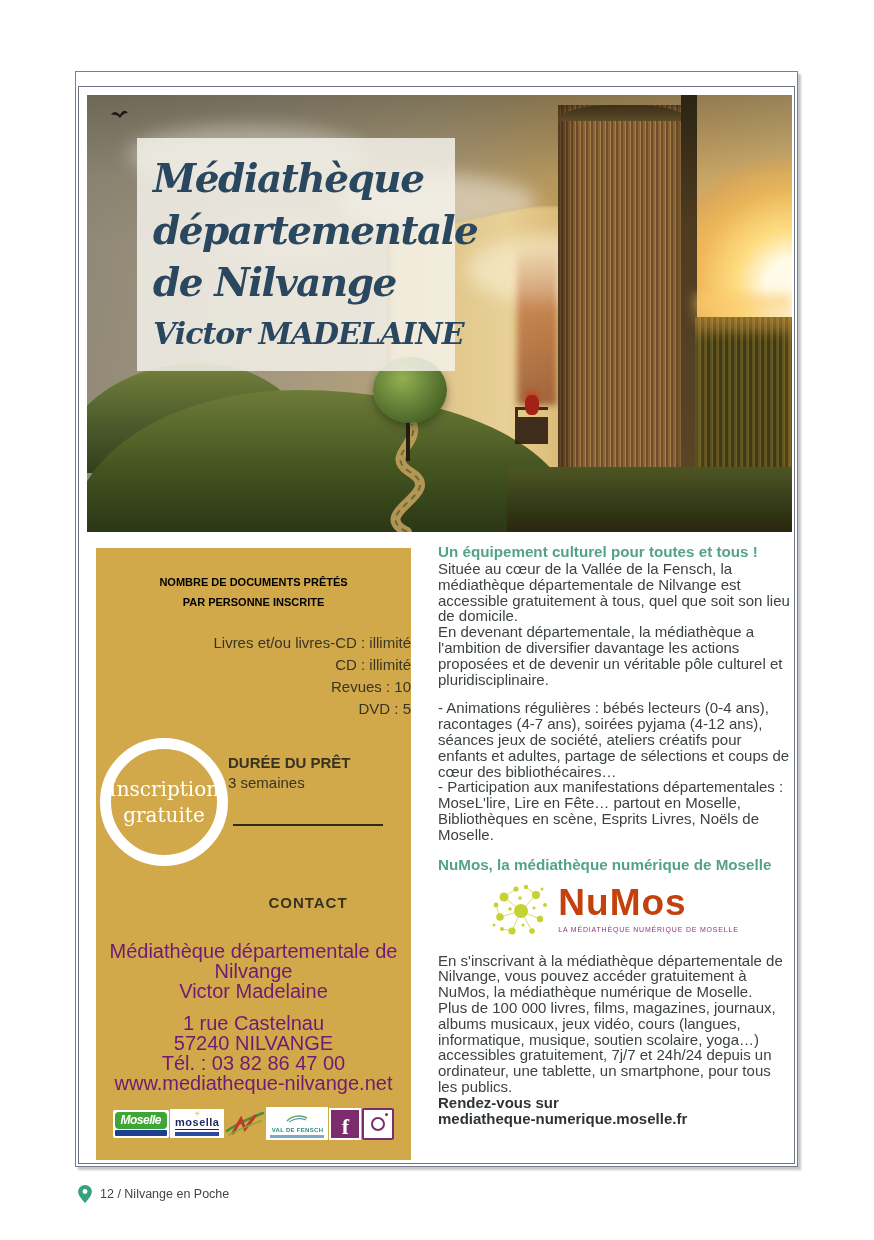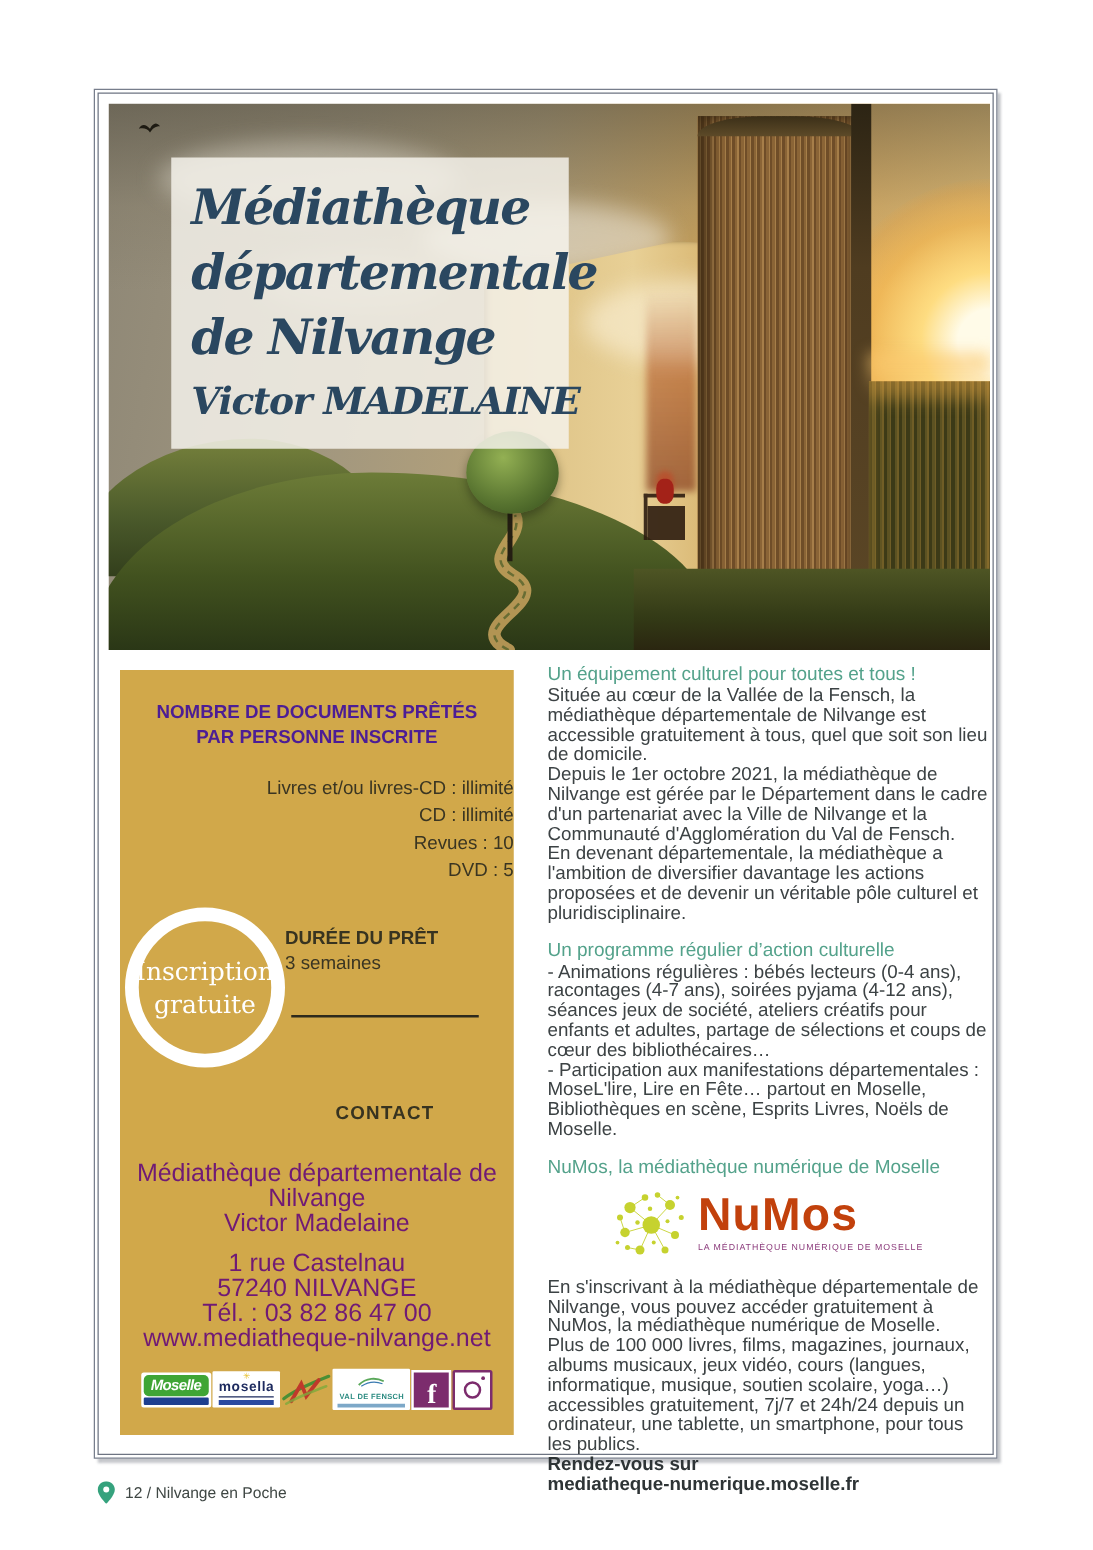--- a/index.html
+++ b/index.html
@@ -7,21 +7,21 @@
     width:874px;height:1240px;position:relative;background:#ffffff;
     font-family:"Liberation Sans", sans-serif;overflow:hidden;
   }
   
   .frame{
     position:absolute;left:75px;top:71px;width:723px;height:1096px;
     border:1px solid #777e8c;box-shadow:3px 3px 2px rgba(60,66,78,.30);
     background:#fff;box-sizing:border-box;
   }
   .frame-inner{
-    position:absolute;inset:2px;border:1px solid #6d7482;background:#fff;
+    position:absolute;inset:2px;border:1px solid #6d7482;background:#fff;margin-top:12px;
   }
   
   .hero{
     position:absolute;left:8px;top:8px;width:705px;height:437px;overflow:hidden;
     background:linear-gradient(100deg,#8e8776 0%,#a0967f 26%,#b2a07a 45%,#c9a25c 62%,#e0b264 78%,#f2cd7e 100%);
   }
   .hero .sky-top{
     position:absolute;left:0;top:0;width:100%;height:150px;
     background:linear-gradient(to bottom,rgba(82,77,63,.55),rgba(120,112,92,.25) 55%,transparent);
   }
@@ -109,21 +109,21 @@
   }
   .subtitle-line{
     font-family:"DejaVu Serif", serif;font-style:italic;font-weight:bold;
     font-size:30px;line-height:40px;color:#2a4760;letter-spacing:-1px;margin-top:6px;white-space:nowrap;
   }
   
   .gold-panel{
     position:absolute;left:17px;top:461px;width:315px;height:612px;
     background:#d1a84a;color:#302c1d;box-sizing:border-box;padding-top:24px;
   }
-  .gp-title{font-weight:bold;font-size:15px;line-height:20px;text-align:center;color:#4c1d95;}
+  .gp-title{font-weight:bold;font-size:11px;line-height:20px;text-align:center;color:#000000;}
   .gp-list{margin-top:20px;text-align:right;font-size:15px;line-height:22px;color:#3a3522;}
   .gp-mid{position:relative;height:150px;margin-top:16px;}
   .badge-circle{
     position:absolute;left:4px;top:2px;width:106px;height:106px;border:11px solid #ffffff;
     border-radius:50%;display:flex;align-items:center;justify-content:center;text-align:center;
     font-family:"DejaVu Serif", serif;font-size:20px;line-height:26px;color:#ffffff;
   }
   .gp-right{position:absolute;left:132px;top:18px;width:160px;}
   .gp-duration-title{font-weight:bold;font-size:15px;color:#373320;}
   .gp-duration-value{font-size:15px;margin-top:3px;color:#3a3522;}
@@ -168,21 +168,21 @@
   }
   .logo-insta .dot{
     position:absolute;right:4px;top:3px;width:3px;height:3px;border-radius:50%;background:#7c2c6d;
   }
   
   .right-col{
     position:absolute;left:359px;top:456px;width:353px;color:#3c4244;
     font-size:15px;line-height:15.8px;
   }
   .sec{margin-bottom:13px;}
-  .sec-heading{color:#54a28b;font-size:15.2px;line-height:17px;margin:0 0 1px 0;font-weight:normal;}
+  .sec-heading{color:#54a28b;font-size:15.2px;line-height:17px;margin:0 0 1px 0;font-weight:bold;}
   .sec p{margin:0;}
   .numos-logo{display:flex;align-items:center;justify-content:center;margin:8px 0 10px 0;gap:6px;}
   .numos-word{
     font-size:37px;font-weight:bold;color:#c2410c;letter-spacing:1px;line-height:34px;
   }
   .numos-tagline{font-size:7px;letter-spacing:.8px;color:#8b3a7b;margin-top:2px;}
   .cta{font-weight:bold;color:#2e3436;}
   
   .footer{
     position:absolute;left:78px;top:1185px;display:flex;align-items:center;gap:8px;
@@ -301,26 +301,24 @@
           <div class="dot"></div>
         </div>
       </div>
     </div>
 
     <div class="right-col">
 
       <div class="sec">
         <h3 class="sec-heading">Un équipement culturel pour toutes et tous !</h3>
         <p>Située au cœur de la Vallée de la Fensch, la médiathèque départementale de Nilvange est accessible gratuitement à tous, quel que soit son lieu de domicile.</p>
-        <p>Depuis le 1er octobre 2021, la médiathèque de Nilvange est gérée par le Département dans le cadre d'un partenariat avec la Ville de Nilvange et la Communauté d'Agglomération du Val de Fensch.</p>
         <p>En devenant départementale, la médiathèque a l'ambition de diversifier davantage les actions proposées et de devenir un véritable pôle culturel et pluridisciplinaire.</p>
       </div>
 
       <div class="sec">
-        <h3 class="sec-heading">Un programme régulier d’action culturelle</h3>
         <p>- Animations régulières : bébés lecteurs (0-4 ans), racontages (4-7 ans), soirées pyjama (4-12 ans), séances jeux de société, ateliers créatifs pour enfants et adultes, partage de sélections et coups de cœur des bibliothécaires…</p>
         <p>- Participation aux manifestations départementales : MoseL'lire, Lire en Fête… partout en Moselle, Bibliothèques en scène, Esprits Livres, Noëls de Moselle.</p>
       </div>
 
       <div class="sec">
         <h3 class="sec-heading">NuMos, la médiathèque numérique de Moselle</h3>
 
         <div class="numos-logo">
           <svg width="62" height="62" viewBox="0 0 62 62">
             <g stroke="#c6d22f" stroke-width="0.8" opacity="0.9">

